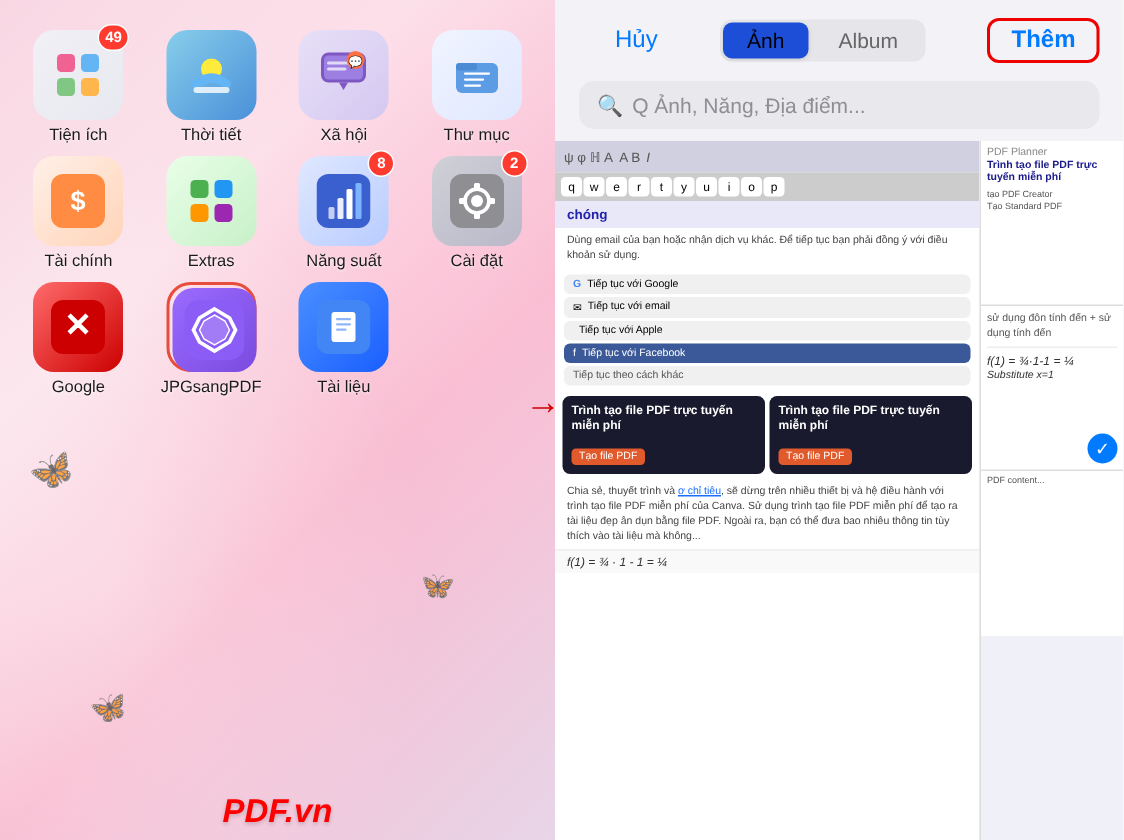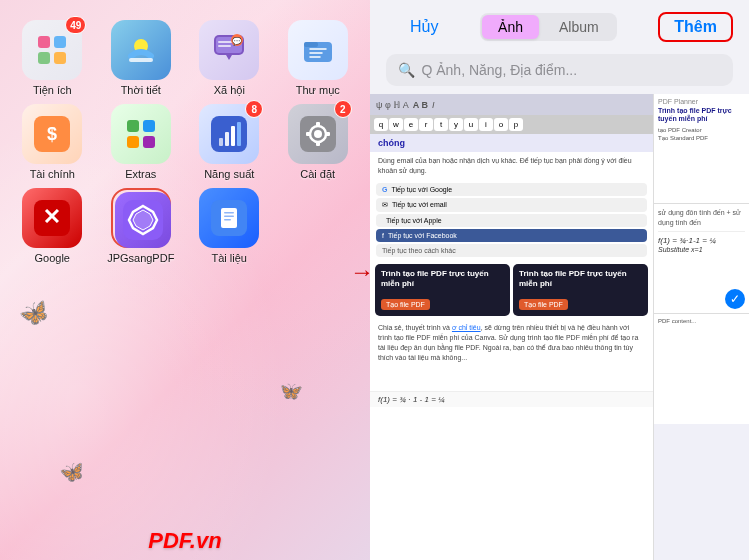--- a/index.html
+++ b/index.html
@@ -185,21 +185,21 @@
     .picker-tab {
       padding: 4px 16px;
       border-radius: 6px;
       font-size: 14px;
       font-weight: 500;
       color: #666;
       cursor: pointer;
     }
 
     .picker-tab.active {
-      background: #f0abfc;
+      background: #1d4ed8;
       color: #000;
       box-shadow: 0 1px 3px rgba(0,0,0,0.1);
     }
 
     .picker-add-btn {
       background: transparent;
       border: 2px solid #e00;
       border-radius: 8px;
       color: #007aff;
       font-size: 16px;
@@ -433,21 +433,21 @@
 
   <div class="picker-content">
     <div class="screen-content">
 
       <div style="display:flex; height:100%;">
 
         <div style="flex:1; overflow:hidden; display:flex; flex-direction:column;">
 
           <div style="background:#d0d0e0; padding:4px 6px; display:flex; gap:4px; align-items:center; flex-shrink:0;">
             <span style="font-size:9px; color:#555;">ψ φ ℍ A</span>
-            <span style="font-size:9px; font-weight:bold; color:#555;">A B</span>
+            <span style="font-size:9px; font-weight:normal; color:#555;">A B</span>
             <span style="font-size:9px; font-style:italic; color:#555;">I</span>
           </div>
 
           <div style="background:#ccc; padding:3px 4px; display:flex; gap:1px; flex-shrink:0;">
             <span style="background:white; border-radius:3px; padding:2px 3px; font-size:8px; min-width:14px; text-align:center;">q</span>
             <span style="background:white; border-radius:3px; padding:2px 3px; font-size:8px; min-width:14px; text-align:center;">w</span>
             <span style="background:white; border-radius:3px; padding:2px 3px; font-size:8px; min-width:14px; text-align:center;">e</span>
             <span style="background:white; border-radius:3px; padding:2px 3px; font-size:8px; min-width:14px; text-align:center;">r</span>
             <span style="background:white; border-radius:3px; padding:2px 3px; font-size:8px; min-width:14px; text-align:center;">t</span>
             <span style="background:white; border-radius:3px; padding:2px 3px; font-size:8px; min-width:14px; text-align:center;">y</span>
@@ -486,21 +486,21 @@
               <div style="background:#1a1a2e; color:white; border-radius:5px; padding:5px 6px; flex:1; overflow:hidden;">
                 <div style="font-size:8px; font-weight:bold; line-height:1.3; margin-bottom:4px;">Trình tạo file PDF trực tuyến miễn phí</div>
                 <div style="background:#e05a2b; color:white; border-radius:3px; padding:2px 5px; font-size:7px; display:inline-block;">Tạo file PDF</div>
               </div>
             </div>
 
             <div style="padding:3px 8px; font-size:7px; line-height:1.4; color:#444; flex-shrink:0;">
               Chia sẻ, thuyết trình và <span style="color:#1a6fff; text-decoration:underline;">ơ chỉ tiêu</span>, sẽ dừng trên nhiều thiết bị và hệ điều hành với trình tạo file PDF miễn phí của Canva. Sử dụng trình tạo file PDF miễn phí để tạo ra tài liệu đẹp ân dụn bằng file PDF. Ngoài ra, bạn có thể đưa bao nhiêu thông tin tùy thích vào tài liệu mà không...
             </div>
 
-            <div style="padding:3px 8px; font-size:8px; font-style:italic; color:#333; flex-shrink:0; background:#f9f9f9; border-top:1px solid #eee;margin-top:25px;">
+            <div style="padding:3px 8px; font-size:8px; font-style:italic; color:#333; flex-shrink:0; background:#f9f9f9; border-top:1px solid #eee;">
               <em>f</em>(1) = ¾ · <em>1</em> - 1 = ¼
             </div>
           </div>
         </div>
 
         <div style="width:96px; background:#f0f0f8; border-left:1px solid #ddd; overflow:hidden; flex-shrink:0; display:flex; flex-direction:column;">
 
           <div style="height:110px; border-bottom:1px solid #ddd; background:white; overflow:hidden; padding:4px; position:relative;">
             <div style="font-size:7px; color:#888; margin-bottom:2px;">PDF Planner</div>
             <div style="font-size:7px; font-weight:bold; color:#1a1a8a; line-height:1.2; margin-bottom:3px;">Trình tạo file PDF trực tuyến miễn phí</div>

